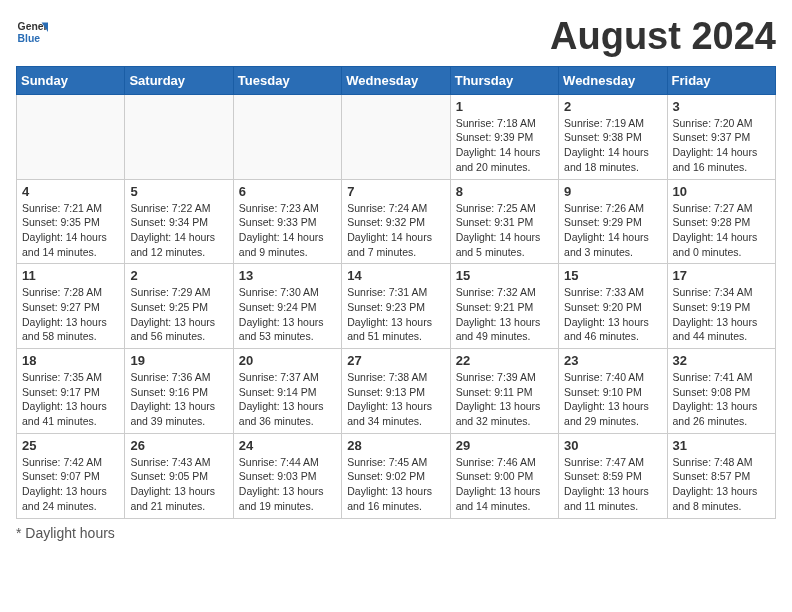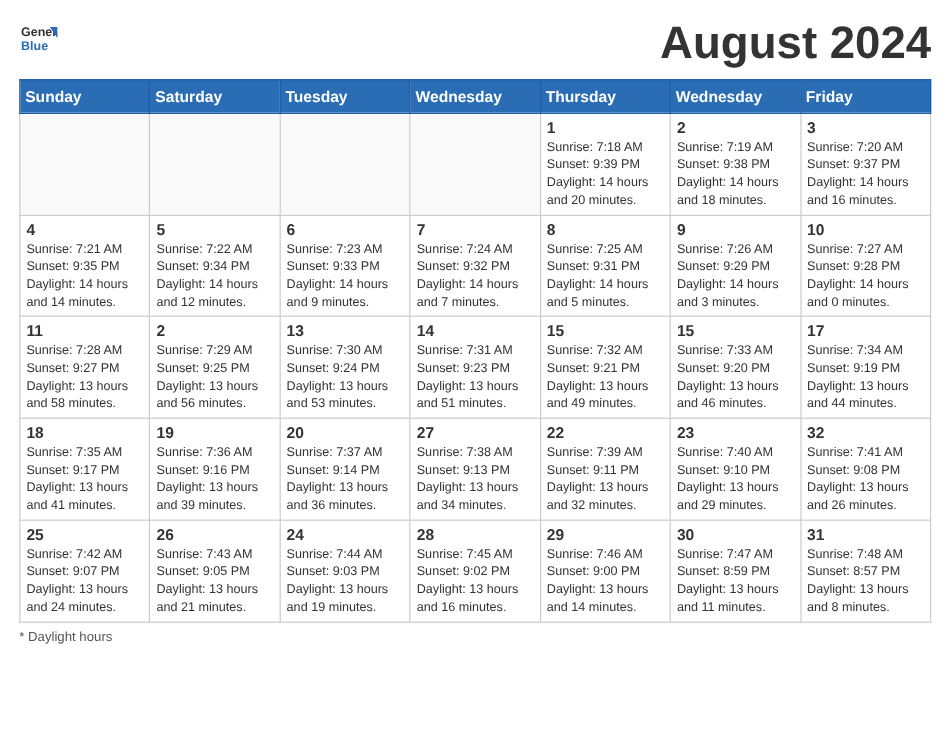--- a/index.html
+++ b/index.html
@@ -70,21 +70,21 @@
       color: #333;
       margin-bottom: 2px;
     }
     .day-info {
       font-size: 10.5px;
       color: #333;
       line-height: 1.4;
     }
     .footer-note {
       margin-top: 6px;
-      font-size: 11px;
+      font-size: 14px;
       color: #555;
     }
   </style>
 </head>
 <body>
 
 <div class="header-section">
   <div class="logo-area">
     <svg class="logo-icon" viewBox="0 0 40 40">
       <text x="2" y="18" font-size="13" font-weight="bold" fill="#333">General</text>

